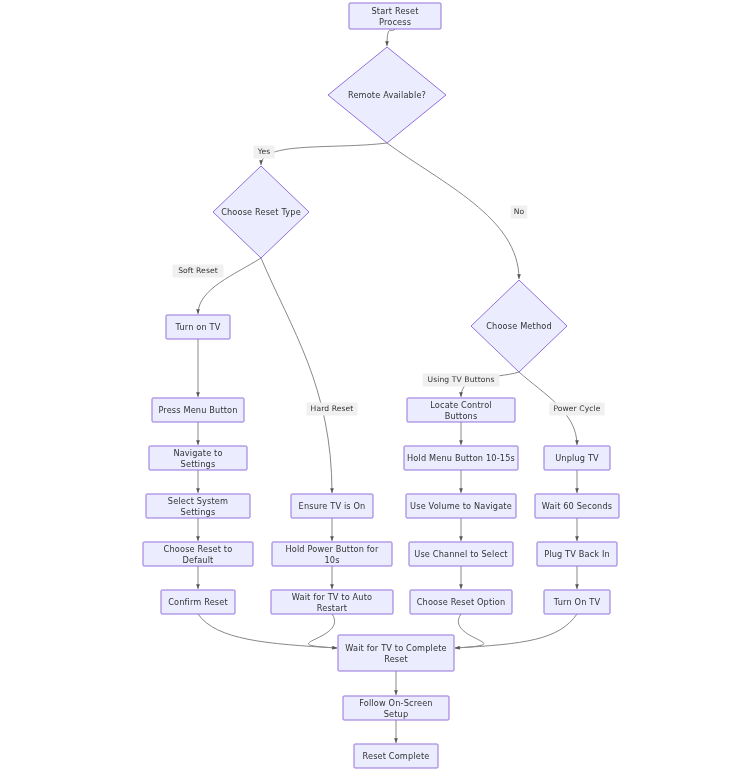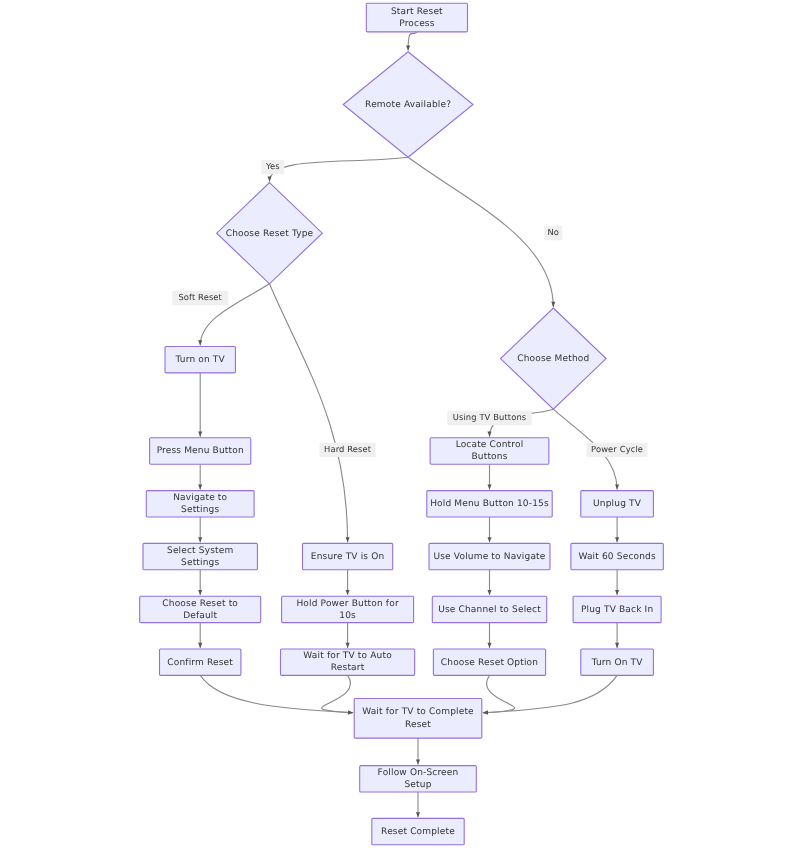--- a/index.html
+++ b/index.html
@@ -10,20 +10,21 @@
   body {
     width: 730px;
     height: 772px;
     font-family: "DejaVu Sans", sans-serif;
     overflow: hidden;
   }
   #flow-root {
     position: relative;
     width: 576px;
     height: 772px;
+    padding-left: 16px;
   }
   svg#diagram {
     display: block;
     width: 730px;
     height: 772px;
   }
   .node-rect {
     fill: #ECECFF;
     stroke: #9370DB;
     stroke-width: 1;

